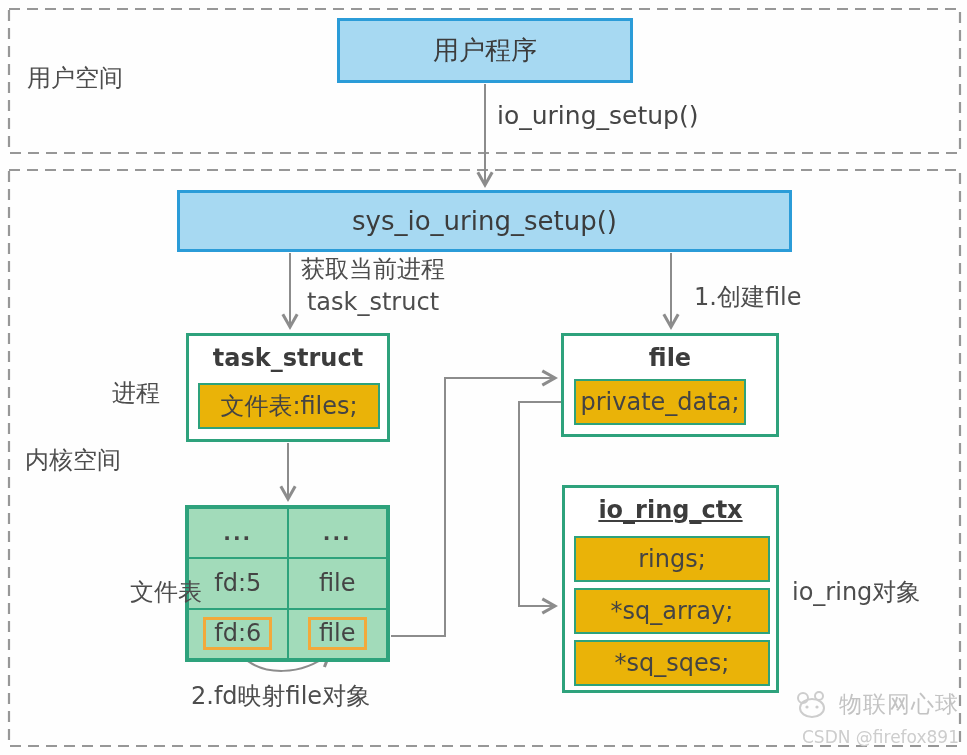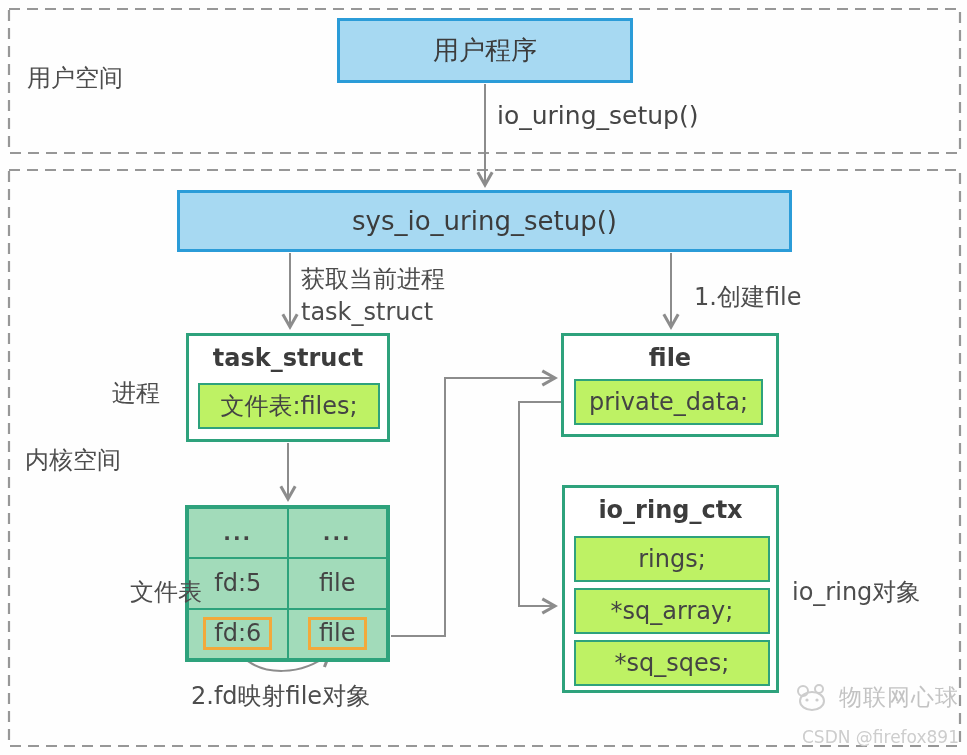--- a/index.html
+++ b/index.html
@@ -21,29 +21,29 @@
   
   .structbox{
     position:absolute;background:#ffffff;border:3px solid #2ea27c;
     box-sizing:border-box;
   }
   .structbox .title{
     text-align:center;font-weight:bold;font-size:24px;color:#3c3c3c;
     margin-top:8px;
   }
   .fieldbox{
-    position:absolute;background:#bef264;border:2px solid #2ea27c;
+    position:absolute;background:#eab308;border:2px solid #2ea27c;
     display:flex;align-items:center;justify-content:center;
     font-size:24px;color:#444;box-sizing:border-box;
   }
   #task-struct{left:186px;top:333px;width:204px;height:109px;}
   #task-struct .fieldbox{left:9px;top:47px;width:182px;height:46px;}
   #file-node{left:561px;top:333px;width:218px;height:104px;}
-  #file-node .fieldbox{left:10px;top:43px;width:189px;height:46px;}
-  #io-ring-ctx{left:562px;top:485px;width:217px;height:208px;}
+  #file-node .fieldbox{left:10px;top:43px;width:172px;height:46px;}
+  #io-ring-ctx{left:562px;top:485px;width:217px;height:208px;text-decoration:underline;}
   #io-ring-ctx .fieldbox{left:9px;width:196px;height:46px;}
   #ctx-rings{top:48px;}
   #ctx-sqarray{top:100px;}
   #ctx-sqsqes{top:152px;}
 
   
   .ftable{
     position:absolute;left:185px;top:505px;width:205px;height:157px;
     background:#a2dbba;border:3px solid #2ea27c;box-sizing:border-box;
     display:grid;grid-template-columns:1fr 1fr;grid-template-rows:1fr 1fr 1fr;
@@ -55,32 +55,32 @@
   .ftable .dots{font-weight:bold;letter-spacing:2px;font-size:20px;}
   .hl{
     border:3px solid #f2a93b;padding:0 8px;display:inline-block;line-height:27px;
   }
 
   
   .lbl{position:absolute;font-size:24px;color:#4d4d4d;white-space:nowrap;}
   #lbl-user-space{left:27px;top:62px;}
   #lbl-kernel-space{left:25px;top:444px;}
   #lbl-io-uring-setup{left:497px;top:101px;font-size:25px;color:#454545;}
-  #lbl-get-task{left:301px;top:263px;line-height:33px;}
+  #lbl-get-task{left:301px;top:253px;line-height:33px;text-align:center;}
   #lbl-create-file{left:687px;top:281px;margin-left:7px;}
   #lbl-process{left:112px;top:377px;}
   #lbl-file-table{left:90px;top:576px;margin-left:40px;}
   #lbl-io-ring-obj{left:792px;top:576px;}
   #lbl-fd-map{left:191px;top:680px;}
 
   
   .wm{position:absolute;right:8px;bottom:8px;text-align:right;}
   .wm-row{display:flex;align-items:center;justify-content:flex-end;gap:6px;}
   .wm-brand{font-size:23px;color:#c3c3c3;letter-spacing:1px;}
-  .wm-credit{font-size:17px;color:#cdcdcd;margin-top:14px;}
+  .wm-credit{font-size:17px;color:#cdcdcd;margin-top:7px;}
 </style>
 </head>
 <body>
 
 <div class="canvas">
 
   <svg class="overlay" viewBox="0 0 967 755">
     <defs>
       <marker id="arrow" viewBox="0 0 10 10" refX="7.5" refY="5" markerWidth="9" markerHeight="9" orient="auto-start-reverse">
         <path d="M1,1 L8,5 L1,9" fill="none" stroke="#8c8c8c" stroke-width="1.7"></path>

